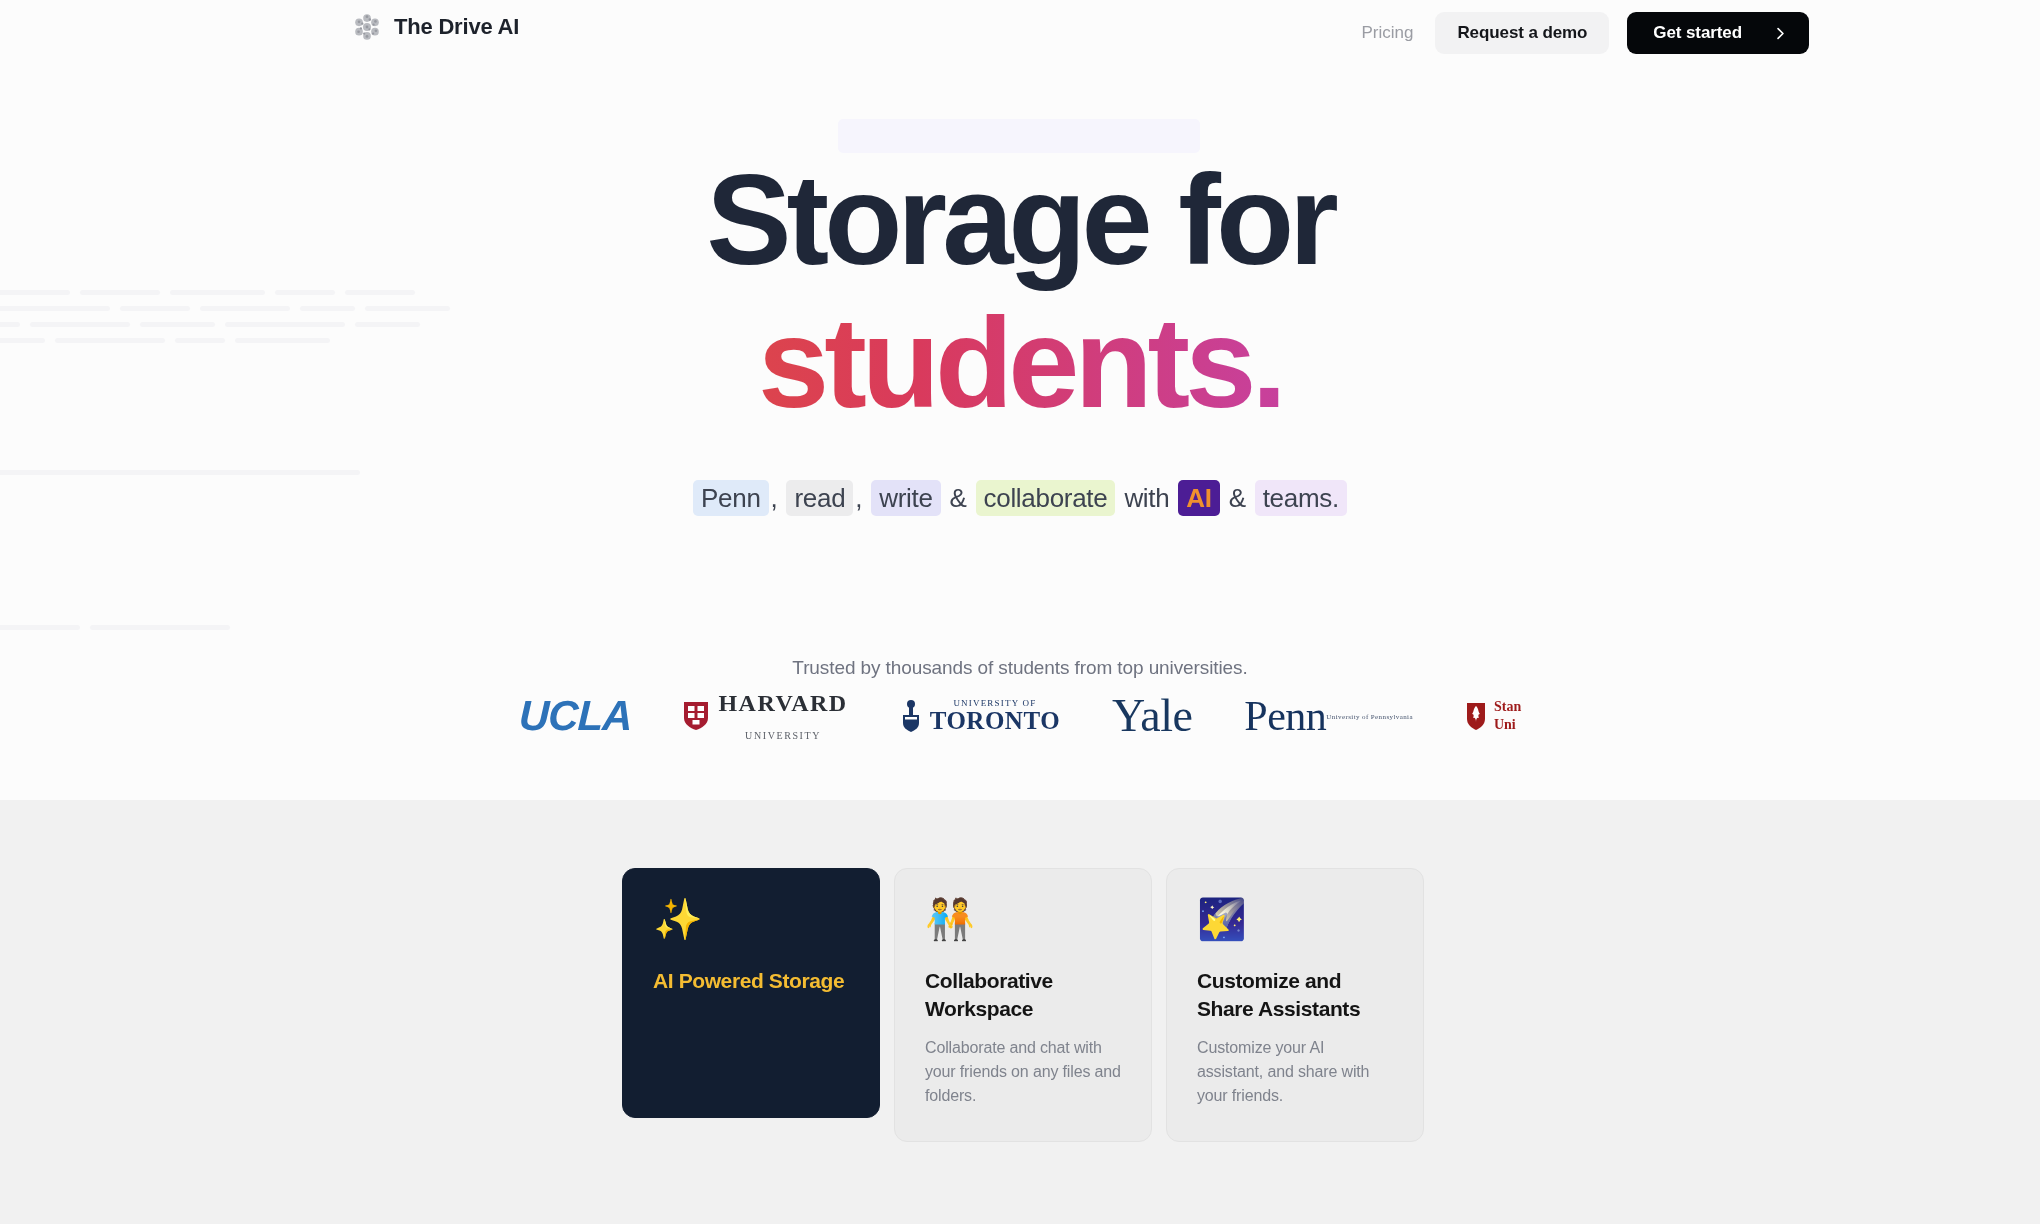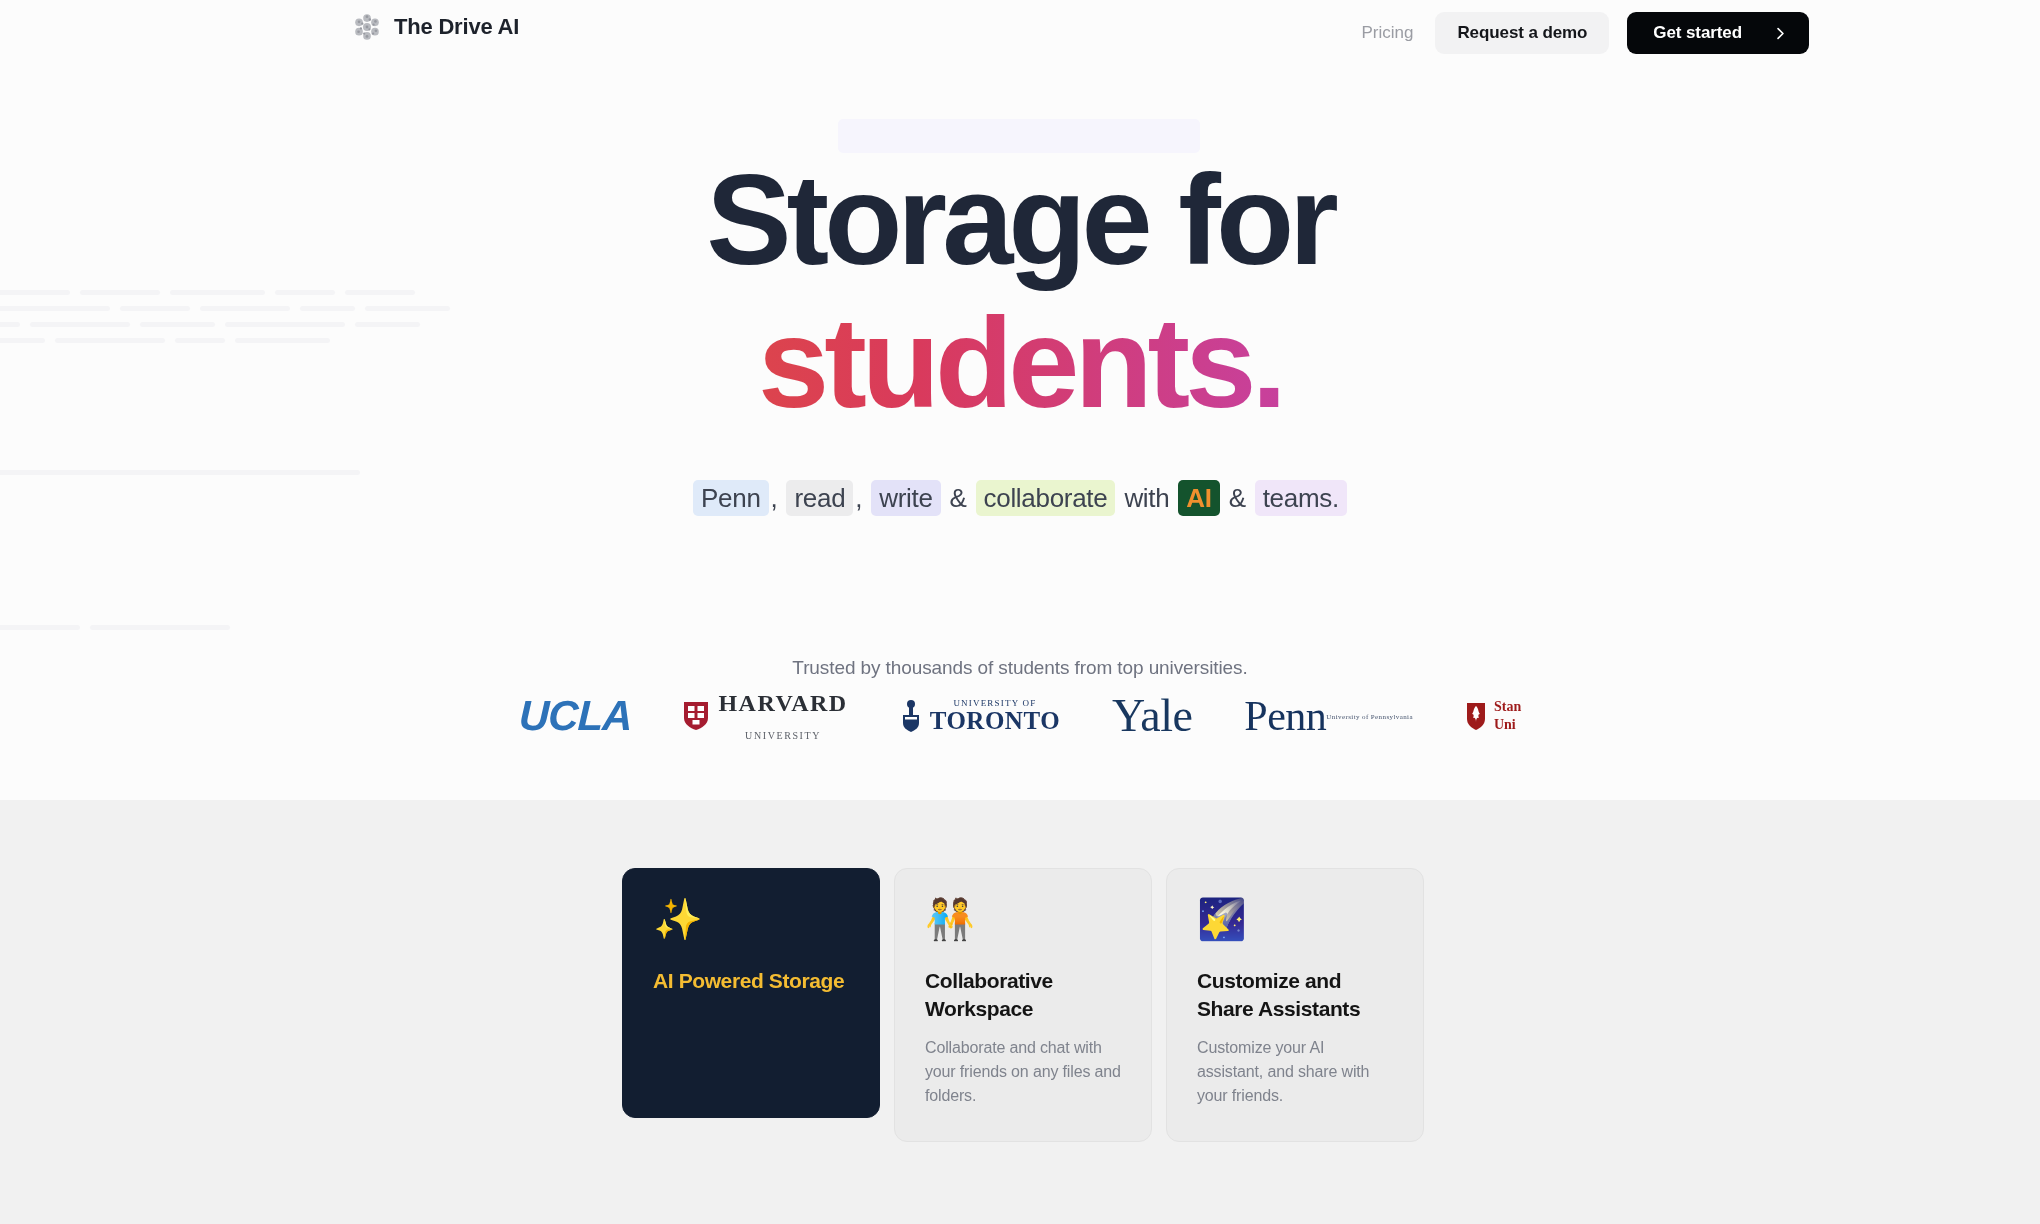--- a/index.html
+++ b/index.html
@@ -87,21 +87,21 @@
   .subtitle {
     position:absolute; left:0; top:483px; width:2040px;
     text-align:center; font-size:26px; font-weight:500;
     color:#3d4350; letter-spacing:-0.3px;
   }
   .subtitle .hl { padding:3px 8px; border-radius:5px; }
   .hl-store { background:#dfeaf9; color:#3d4350; }
   .hl-read  { background:#ececed; color:#3d4350; }
   .hl-write { background:#e3e2f8; color:#3d4350; }
   .hl-collab{ background:#eaf5cf; color:#3d4350; }
-  .hl-ai    { background:#14532d; color:#f0902e; font-weight:600; }
+  .hl-ai    { background:#4c1d95; color:#f0902e; font-weight:600; }
   .hl-teams { background:#f0e6f9; color:#3d4350; }
   .sep { color:#3d4350; padding:0 2px; }
 
   
   .trusted {
     position:absolute; left:0; top:657px; width:2040px;
     text-align:center; font-size:19px; color:#6f7380; letter-spacing:-0.1px;
   }
 
   

